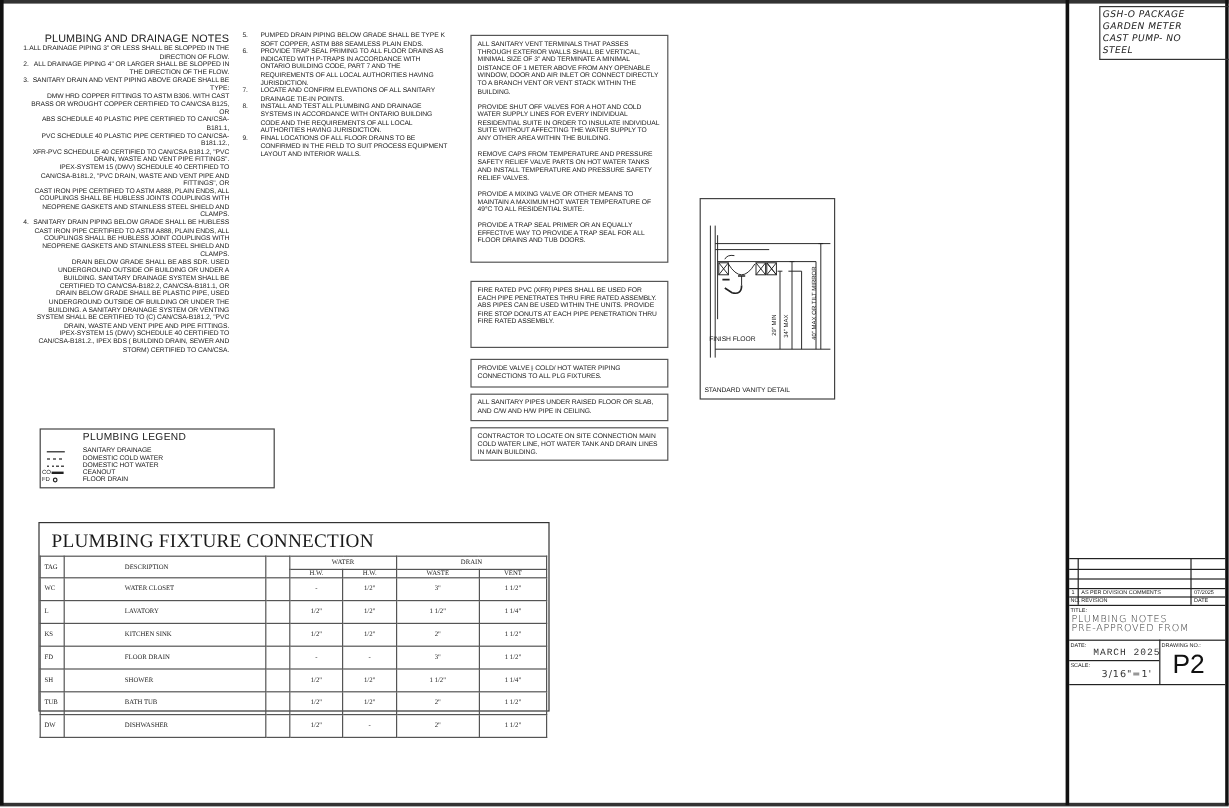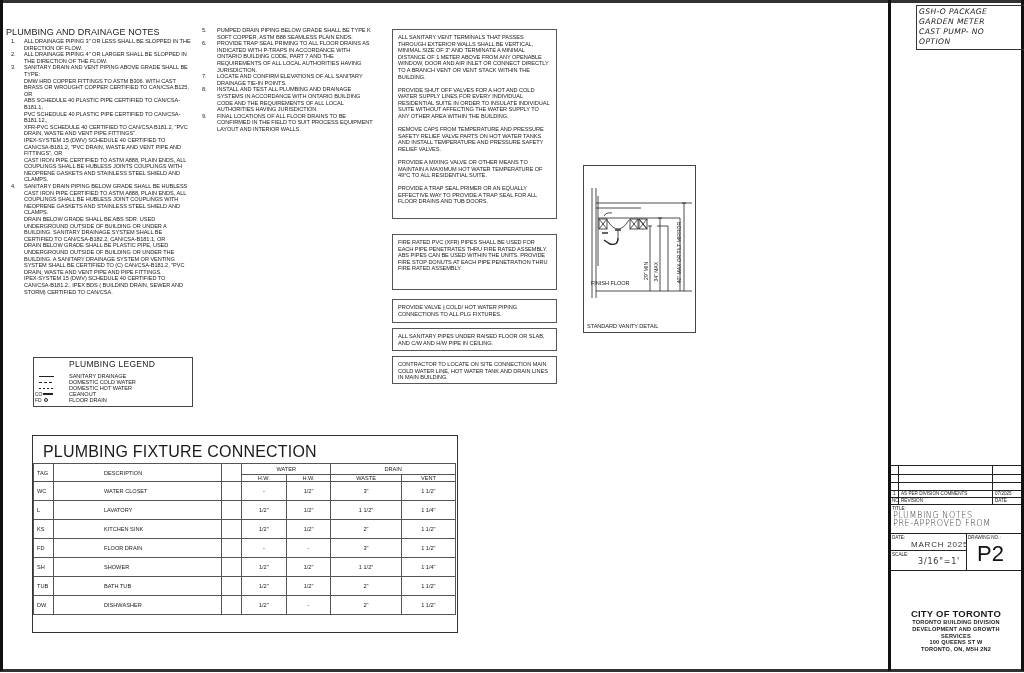--- a/index.html
+++ b/index.html
@@ -9,21 +9,21 @@
   .sheet { position: absolute; left: 0; top: 0; width: 1024px; height: 673px; background: #fff; }
   .frame-left { position: absolute; left: 0; top: 0; width: 3px; height: 671px; background: #111; }
   .frame-top { position: absolute; left: 0; top: 0; width: 1024px; height: 3px; background: #333; }
   .frame-bottom { position: absolute; left: 0; top: 669px; width: 1024px; height: 3px; background: #333; }
   .frame-divider { position: absolute; left: 888px; top: 0; width: 3px; height: 671px; background: #111; }
   .frame-right { position: absolute; left: 1021px; top: 0; width: 3px; height: 671px; background: #111; }
 
   .tiny { font-size: 5.6px; line-height: 6.6px; letter-spacing: -0.05px; text-transform: uppercase; }
 
   
-  .notes-col1 { position: absolute; left: 6px; top: 27px; width: 185px; }
+  .notes-col1 { position: absolute; left: 6px; top: 27px; width: 185px; text-align: right; }
   .notes-title { font-size: 9px; line-height: 10px; font-weight: 400; margin-bottom: 1px; letter-spacing: 0.1px; }
   .note-item { display: flex; }
   .note-num { width: 18px; padding-left: 5px; flex-shrink: 0; }
   .note-body { flex: 1; }
 
   .notes-col2 { position: absolute; left: 200px; top: 27px; width: 175px; }
   .notes-col2 .note-num { width: 17px; padding-left: 2px; }
 
   
   .box { position: absolute; border: 1px solid #555; padding: 4px 5px; }
@@ -36,50 +36,50 @@
   .box-contractor { left: 392px; top: 356px; width: 165px; height: 28px; }
 
   
   .vanity { position: absolute; left: 583px; top: 165px; width: 113px; height: 168px; border: 1px solid #444; }
   .vanity svg { position: absolute; left: 0; top: 0; }
   .vanity-caption { position: absolute; left: 3px; top: 157px; }
   .finish-floor { position: absolute; left: 7px; top: 114px; }
   .dim-label { position: absolute; writing-mode: vertical-rl; transform: rotate(180deg); font-size: 5px; line-height: 5.5px; text-transform: uppercase; }
 
   
-  .legend { position: absolute; left: 33px; top: 357px; width: 160px; height: 50px; border: 1px solid #444; }
+  .legend { position: absolute; left: 33px; top: 357px; width: 196px; height: 50px; border: 1px solid #444; }
   .legend-title { position: absolute; left: 35px; top: 3px; font-size: 8.5px; letter-spacing: 0.3px; }
   .legend-row { position: absolute; left: 0; display: flex; align-items: center; height: 6px; }
   .legend-sym { width: 32px; position: relative; height: 6px; font-size: 5px; line-height: 6px; padding-left: 1px; }
   .legend-label { position: absolute; left: 35px; white-space: nowrap; }
   .line-solid { position: absolute; left: 5px; top: 3px; width: 15px; height: 1px; background: #222; }
   .line-dash { position: absolute; left: 5px; top: 3px; width: 15px; height: 1px; background: repeating-linear-gradient(90deg, #222 0 3px, transparent 3px 5px); }
   .line-dash2 { position: absolute; left: 5px; top: 3px; width: 15px; height: 1px; background: repeating-linear-gradient(90deg, #222 0 2px, transparent 2px 4px); }
 
   
-  .fixture { position: absolute; left: 32px; top: 435px; width: 426px; height: 198px; border: 1.5px solid #333; }
+  .fixture { position: absolute; left: 32px; top: 435px; width: 426px; height: 158px; border: 1.5px solid #333; font-family: Liberation Serif, serif; }
   .fixture-title { position: absolute; left: 10px; top: 7px; font-size: 16px; letter-spacing: 0.2px; }
   .ftable { position: absolute; left: 0; top: 27px; width: 423px; border-collapse: collapse; }
   .ftable td, .ftable th { border: 1px solid #555; font-weight: 400; font-size: 5.6px; text-transform: uppercase; text-align: center; padding: 0; }
   .ftable .hdr1 td { height: 11px; }
   .ftable .hdr2 td { height: 7px; }
   .ftable .row td { height: 19px; }
   .ftable td.tag { text-align: left; padding-left: 3px; width: 20px; }
   .ftable td.desc { text-align: left; padding-left: 50px; width: 168px; }
   .ftable td.blank { width: 20px; }
   .ftable td.hdr-desc { text-align: left; padding-left: 50px; }
 
   
   .gsh-box { position: absolute; left: 916px; top: 5px; width: 110px; height: 45px; border: 1.5px solid #333; padding: 1px 2px; font-family: "DejaVu Sans", sans-serif; font-style: italic; font-size: 7.6px; line-height: 10px; letter-spacing: 0.4px; color: #222; }
   .ref-box { position: absolute; left: 915px; top: 59px; width: 101px; height: 64px; border: 1.5px solid #e03030; text-align: center; font-size: 15px; line-height: 21px; padding-top: 0px; color: #111; }
   .tb-line { position: absolute; left: 891px; height: 1px; background: #222; width: 130px; }
   .tb-vline { position: absolute; width: 1px; background: #222; }
   .tb-small { font-size: 4.6px; line-height: 5px; text-transform: uppercase; position: absolute; white-space: nowrap; }
   .tb-title { position: absolute; left: 893px; top: 518px; font-size: 8px; line-height: 8px; letter-spacing: 0.6px; font-family: "DejaVu Sans", sans-serif; color: #333; font-weight: 300; }
-  .tb-date-val { position: absolute; left: 911px; top: 540px; font-size: 8px; letter-spacing: 0.8px; font-family: Liberation Sans, sans-serif; color: #333; }
+  .tb-date-val { position: absolute; left: 911px; top: 540px; font-size: 8px; letter-spacing: 0.8px; font-family: Liberation Mono, monospace; color: #333; }
   .tb-scale-val { position: absolute; left: 918px; top: 557px; font-size: 8px; letter-spacing: 0.8px; font-family: "DejaVu Sans", sans-serif; color: #333; }
   .tb-drawno { position: absolute; left: 977px; top: 542px; font-size: 22px; line-height: 24px; font-family: "Liberation Sans", sans-serif; color: #111; }
 
   .city { position: absolute; left: 891px; top: 608px; width: 130px; text-align: center; }
   .city-name { font-size: 9.5px; font-weight: 700; letter-spacing: 0.2px; line-height: 11px; }
   .city-line { font-size: 5.6px; font-weight: 700; line-height: 6.8px; letter-spacing: 0.2px; }
 </style>
 </head>
 <body>
 
@@ -330,21 +330,21 @@
         <td>1 1/2"</td>
       </tr>
     </tbody>
       </table>
   </div>
 
   <div class="gsh-box">
     <div>GSH-O PACKAGE</div>
     <div>GARDEN METER</div>
     <div>CAST PUMP- NO</div>
-    <div>OPTION</div>
+    <div>STEEL</div>
   </div>
 
   <div class="tb-line" style="top:465px;"></div>
   <div class="tb-line" style="top:474px;"></div>
   <div class="tb-line" style="top:482px;"></div>
   <div class="tb-line" style="top:490px;"></div>
   <div class="tb-line" style="top:497px;"></div>
   <div class="tb-line" style="top:504px;"></div>
   <div class="tb-vline" style="left:898px; top:465px; height:39px;"></div>
   <div class="tb-vline" style="left:992px; top:465px; height:39px;"></div>
@@ -367,21 +367,13 @@
   <div class="tb-line" style="top:550px; width:75px;"></div>
   <div class="tb-line" style="top:570px;"></div>
 
   <div class="tb-small" style="left:892px; top:535px;">DATE:</div>
   <div class="tb-date-val">MARCH 2025</div>
   <div class="tb-small" style="left:892px; top:552px;">SCALE:</div>
   <div class="tb-scale-val">3/16"=1'</div>
   <div class="tb-small" style="left:968px; top:535px;">DRAWING NO.:</div>
   <div class="tb-drawno">P2</div>
 
-  <div class="city">
-    <div class="city-name">CITY OF TORONTO</div>
-    <div class="city-line">TORONTO BUILDING DIVISION</div>
-    <div class="city-line">DEVELOPMENT AND GROWTH</div>
-    <div class="city-line">SERVICES</div>
-    <div class="city-line">100 QUEENS ST W</div>
-    <div class="city-line">TORONTO, ON, M5H 2N2</div>
-  </div>
 </div>
 
 </body></html>

